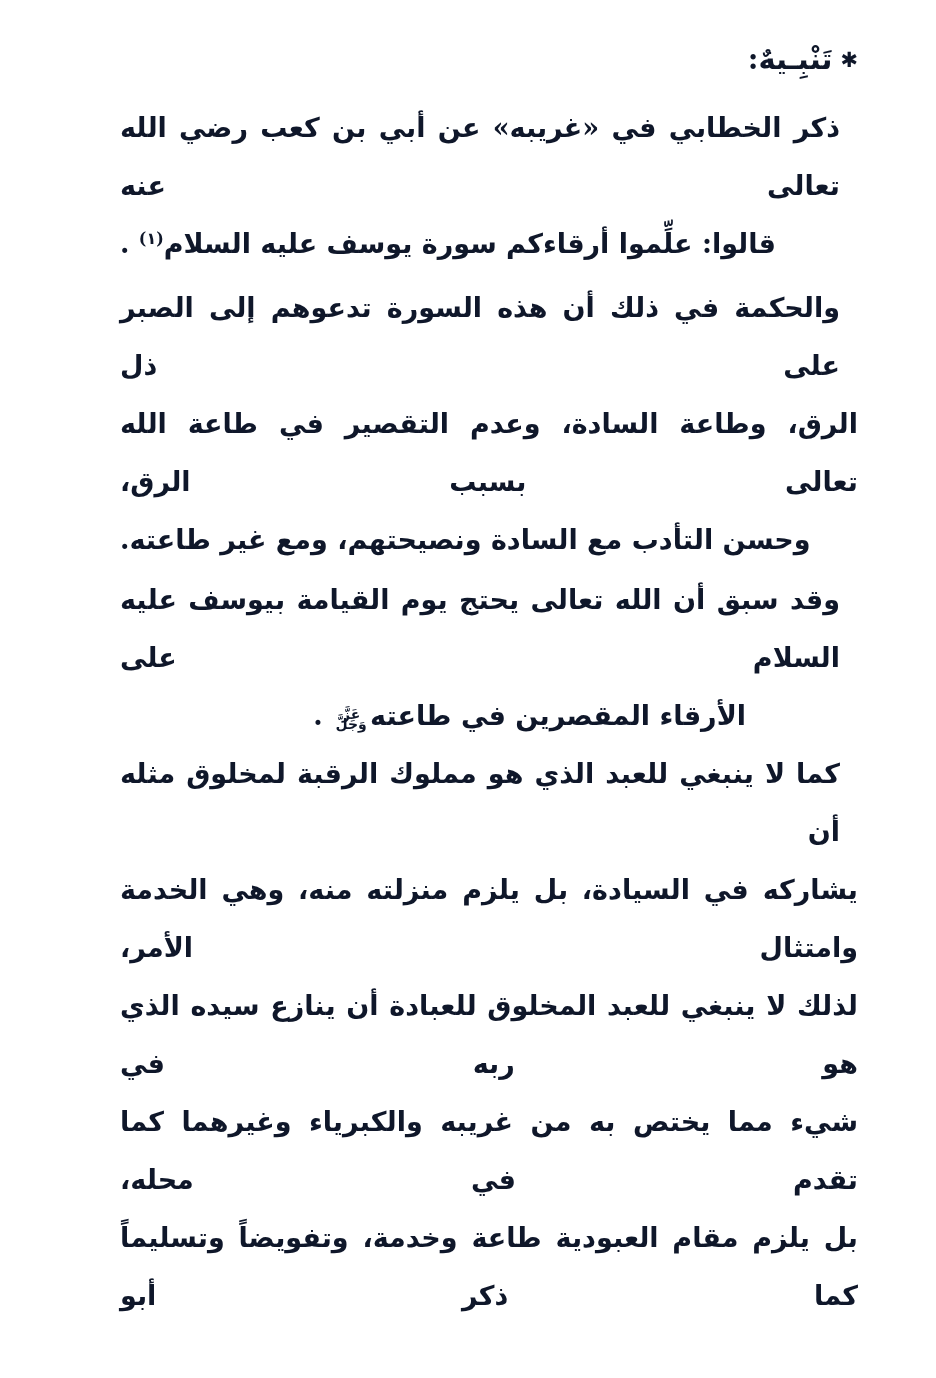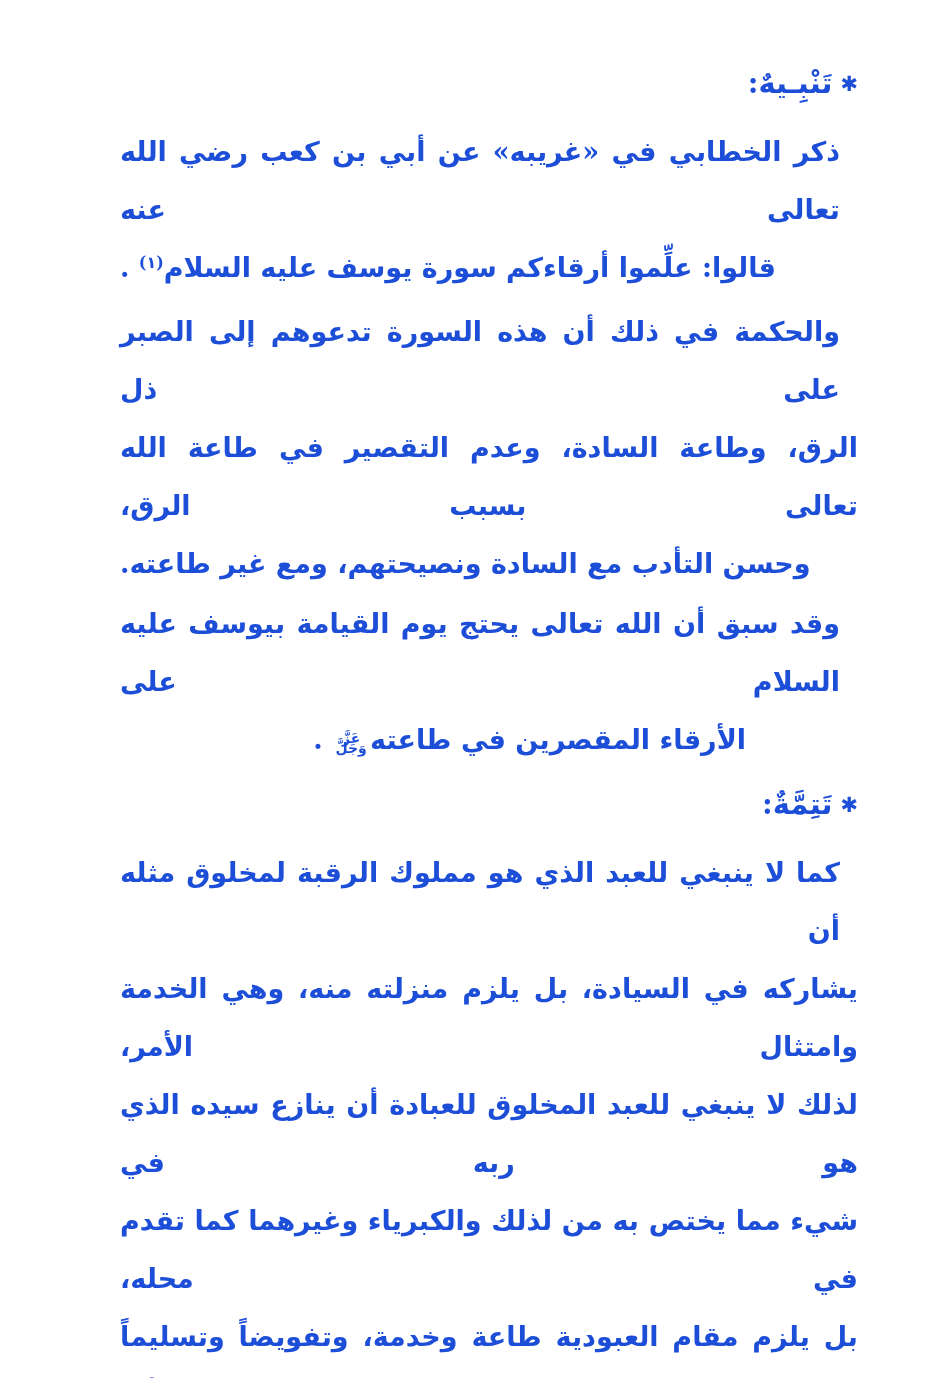--- a/index.html
+++ b/index.html
@@ -1,22 +1,22 @@
 <!DOCTYPE html>
 <html lang="ar" dir="rtl"><head>
 <meta charset="utf-8">
 <style>
   html,body{margin:0;padding:0;background:#ffffff;}
   body{width:936px;height:1378px;overflow:hidden;}
   .page{
     box-sizing:border-box;
     width:936px;height:1378px;
-    padding:60px 78px 0 80px;
+    padding:36px 78px 0 80px;
     direction:rtl;
-    color:#1d4ed8;
+    color:#0f172a;
     background:#ffffff;
     font-family:"DejaVu Serif","DejaVu Sans",serif;
   }
   
   .hd{font-size:29px;font-weight:700;line-height:46px;letter-spacing:0;}
   .hd .marker{font-size:21px;display:inline-block;vertical-align:2px;margin-left:8px;}
   .hd-1{margin-bottom:16px;}
   .hd-2{margin-top:12px;margin-bottom:16px;}
   
   .ln{font-size:27px;font-weight:700;line-height:58px;white-space:normal;margin-left:40px;}
@@ -56,26 +56,23 @@
     <div class="ln endline">وحسن التأدب مع السادة ونصيحتهم، ومع غير طاعته.</div>
   </div>
 
   <div class="para p3">
     <div class="ln just ind">وقد سبق أن الله تعالى يحتج يوم القيامة بيوسف عليه السلام على</div>
     <div class="ln p3last">
       <span>الأرقاء المقصرين في طاعته</span><span class="hon">عَزَّ وَجَلَّ</span><span> .</span>
     </div>
   </div>
 
-  <div class="hd hd-2">
-    <span class="marker">✱</span><span>تَتِمَّةٌ:</span>
-  </div>
 
   <div class="para p4">
     <div class="ln just ind">كما لا ينبغي للعبد الذي هو مملوك الرقبة لمخلوق مثله أن</div>
     <div class="ln just">يشاركه في السيادة، بل يلزم منزلته منه، وهي الخدمة وامتثال الأمر،</div>
     <div class="ln just">لذلك لا ينبغي للعبد المخلوق للعبادة أن ينازع سيده الذي هو ربه في</div>
-    <div class="ln just">شيء مما يختص به من لذلك والكبرياء وغيرهما كما تقدم في محله،</div>
+    <div class="ln just">شيء مما يختص به من غريبه والكبرياء وغيرهما كما تقدم في محله،</div>
     <div class="ln just">بل يلزم مقام العبودية طاعة وخدمة، وتفويضاً وتسليماً كما ذكر أبو</div>
 
   </div>
 
 </div>
 
 </body></html>

